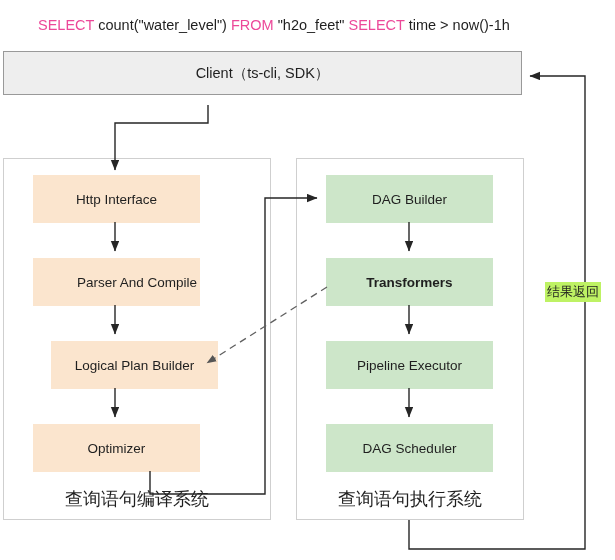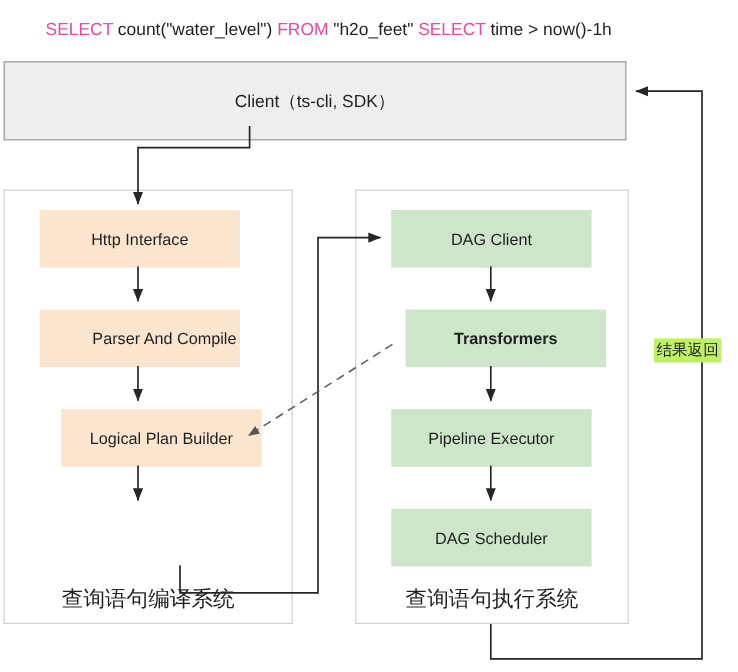--- a/index.html
+++ b/index.html
@@ -35,42 +35,42 @@
   }
   .sql-kw { color: #ec4899; }
   .sql-plain { color: #1f1f1f; }
 
   
   .client-box {
     position: absolute;
     left: 3px;
     top: 51px;
     width: 519px;
-    height: 66px;
+    height: 44px;
     background: #eeeeee;
     border: 1px solid #999999;
     box-sizing: border-box;
     display: flex;
     align-items: center;
     justify-content: center;
     font-size: 14.5px;
     color: #1f1f1f;
   }
 
   
   .panel {
     position: absolute;
     border: 1px solid #cfcfcf;
     box-sizing: border-box;
     background: #ffffff;
   }
   #panel-compile {
     left: 3px;
     top: 158px;
-    width: 241px;
+    width: 268px;
     height: 362px;
   }
   #panel-execute {
     left: 296px;
     top: 158px;
     width: 228px;
     height: 362px;
   }
   .panel-caption {
     position: absolute;
@@ -99,21 +99,21 @@
   .node.bold { font-weight: bold; }
 
   
   #node-http      { left: 29px;  top: 16px; }
   #node-parser    { left: 29px;  top: 99px; padding-left: 41px; }
   #node-logical   { left: 29px;  top: 182px; margin-left: 18px; }
   #node-optimizer { left: 29px;  top: 265px; }
 
   
   #node-dagbuilder { left: 29px; top: 16px; }
-  #node-transform  { left: 29px; top: 99px; margin-left: 12px; }
+  #node-transform  { left: 29px; top: 99px; }
   #node-pipeline   { left: 29px; top: 182px; }
   #node-dagsched   { left: 29px; top: 265px; text-align: right; }
 
   
   #connectors {
     position: absolute;
     left: 0; top: 0;
     width: 615px;
     height: 560px;
     pointer-events: none;
@@ -149,26 +149,29 @@
   <div class="panel" id="panel-compile">
     <div class="node peach" id="node-http">
       <span>Http Interface</span>
     </div>
     <div class="node peach" id="node-parser">
       <span>Parser And Compile</span>
     </div>
     <div class="node peach" id="node-logical">
       <span>Logical Plan Builder</span>
     </div>
+    <div class="node peach" id="node-optimizer">
+      <span>Optimizer</span>
+    </div>
     <div class="panel-caption">查询语句编译系统</div>
   </div>
 
   <div class="panel" id="panel-execute">
     <div class="node green" id="node-dagbuilder">
-      <span>DAG Client</span>
+      <span>DAG Builder</span>
     </div>
     <div class="node green bold" id="node-transform">
       <span>Transformers</span>
     </div>
     <div class="node green" id="node-pipeline">
       <span>Pipeline Executor</span>
     </div>
     <div class="node green" id="node-dagsched">
       <span>DAG Scheduler</span>
     </div>

